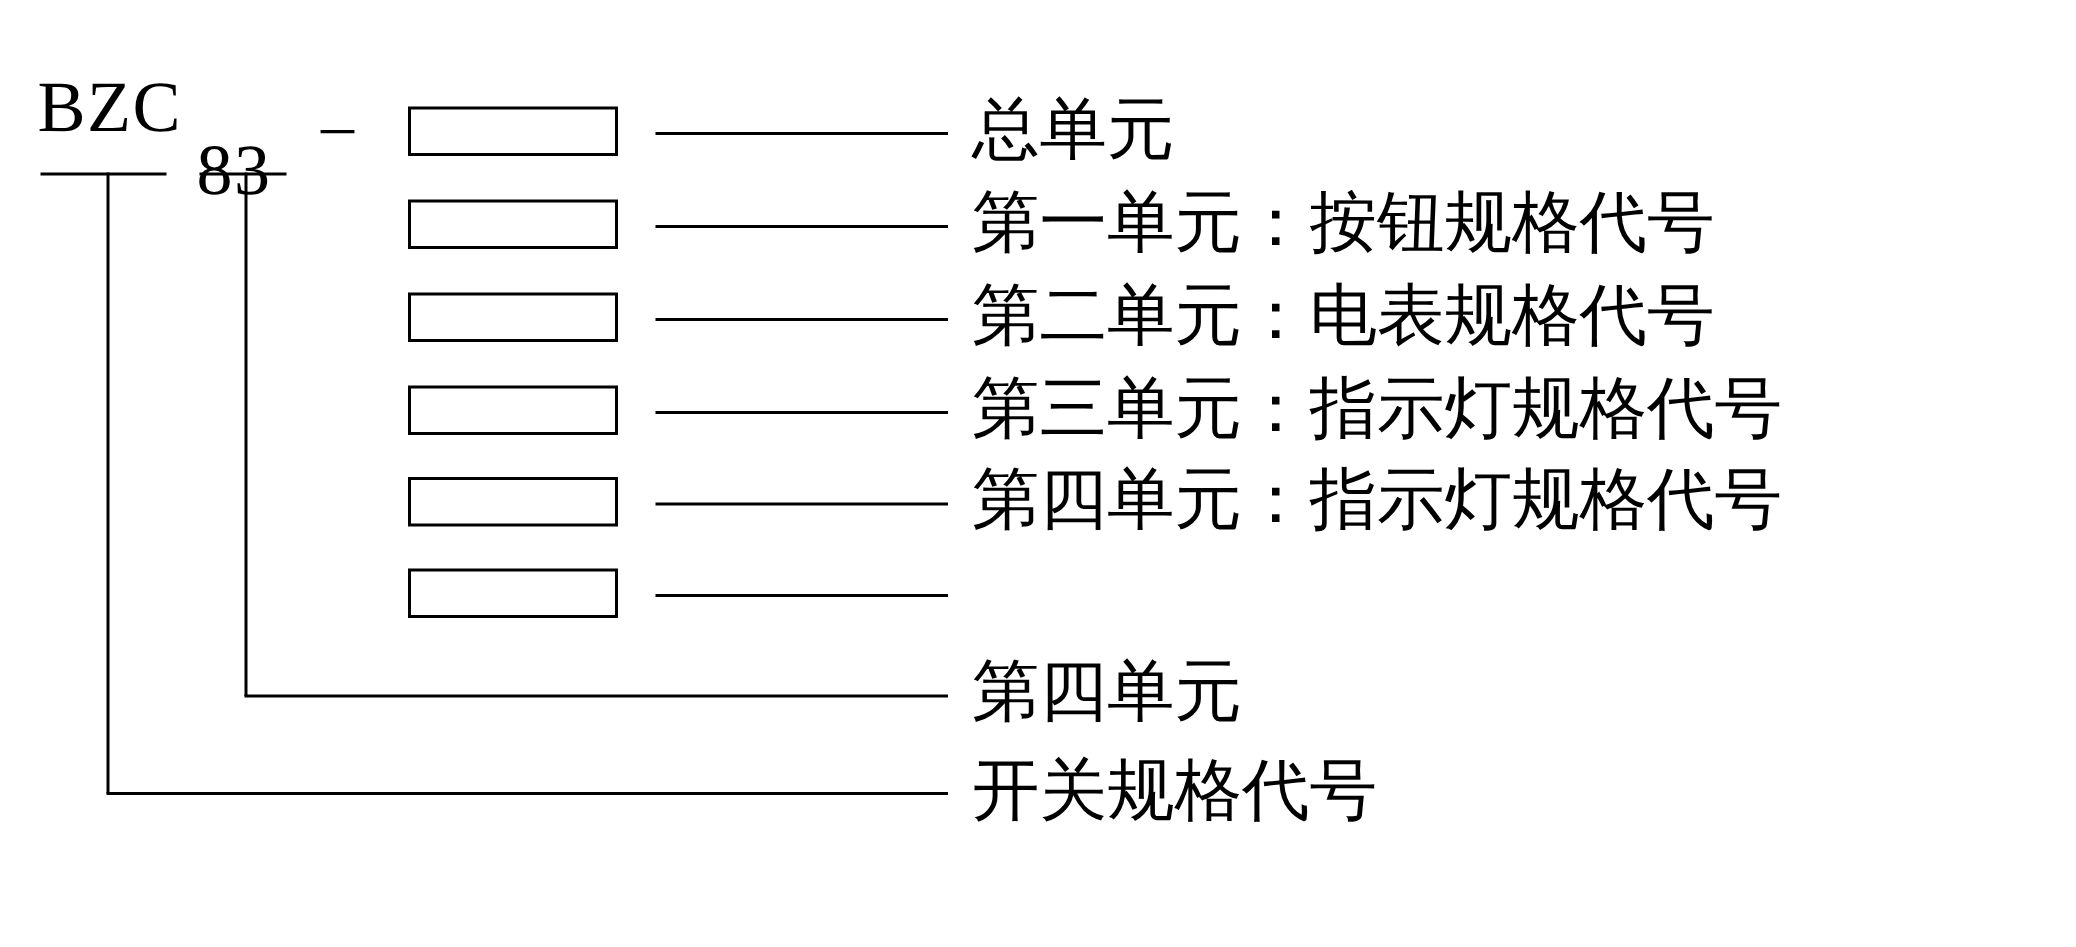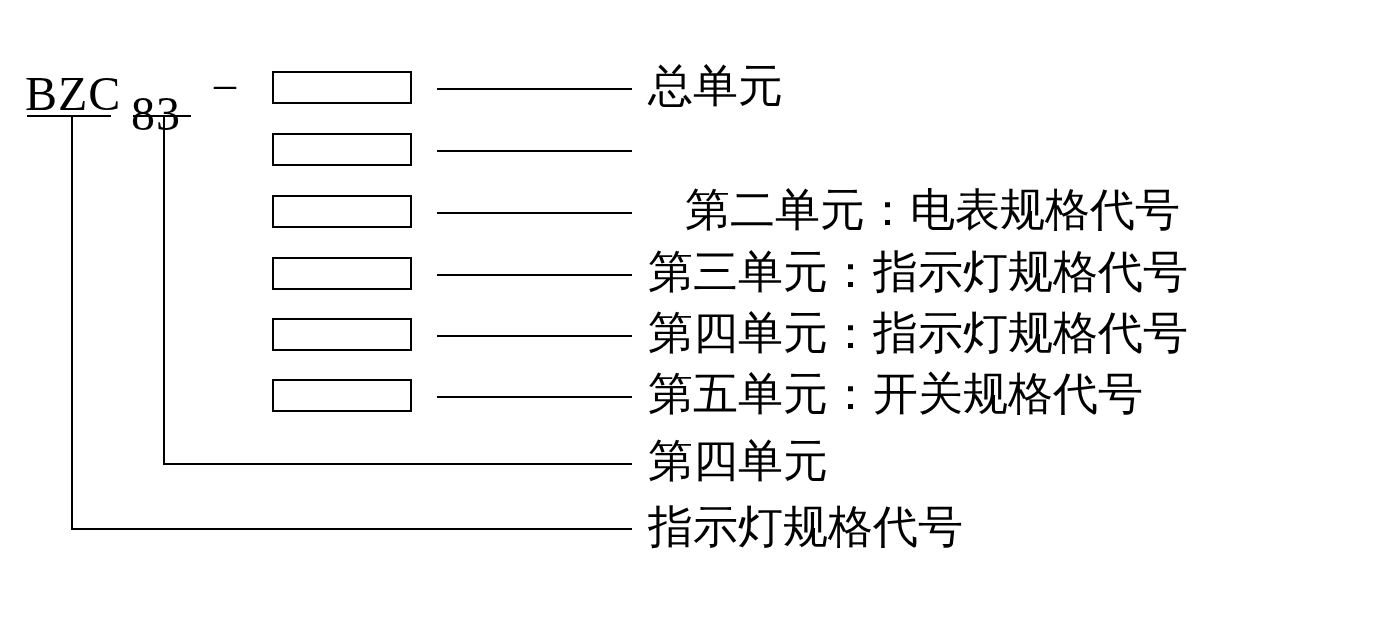--- a/index.html
+++ b/index.html
@@ -21,21 +21,21 @@
   
   .code {
     position: absolute;
     font-family: "Liberation Serif", "DejaVu Serif", serif;
     font-size: 48px;
     line-height: 1;
     letter-spacing: 1px;
     white-space: nowrap;
     color: #000;
   }
-  #code-prefix { left: 25px;  top: 70px; text-align: center; }
+  #code-prefix { left: 25px;  top: 48px; text-align: center; }
   #code-series { left: 131px; top: 62px; margin-top: 28px; }
   #code-dash   { left: 214px; top: 62px; font-size: 44px; }
 
   
   .hline {
     position: absolute;
     height: 0;
     border-top: 2px solid #000;
   }
   .vline {
@@ -103,26 +103,26 @@
 
   <div class="leader" style="top:88px;"></div>
   <div class="leader" style="top:150px;"></div>
   <div class="leader" style="top:212px;"></div>
   <div class="leader" style="top:274px;"></div>
   <div class="leader" style="top:335px;"></div>
   <div class="leader" style="top:396px;"></div>
 
   <div class="label" style="top:64px;">总单元</div>
 
+  <div class="label" style="top:126px;">第一单元：按钮规格代号</div>
 
-  <div class="label" style="top:188px;margin-left:37px;">第二单元：电表规格代号</div>
+  <div class="label" style="top:188px;">第二单元：电表规格代号</div>
 
   <div class="label" style="top:250px;">第三单元：指示灯规格代号</div>
 
   <div class="label" style="top:311px;font-family:Liberation Serif, serif;">第四单元：指示灯规格代号</div>
 
-  <div class="label" style="top:372px;">第五单元：开关规格代号</div>
 
   <div class="label" style="top:439px;">第四单元</div>
 
-  <div class="label" style="top:505px;">指示灯规格代号</div>
+  <div class="label" style="top:505px;">开关规格代号</div>
 
 </div>
 
 </body></html>

